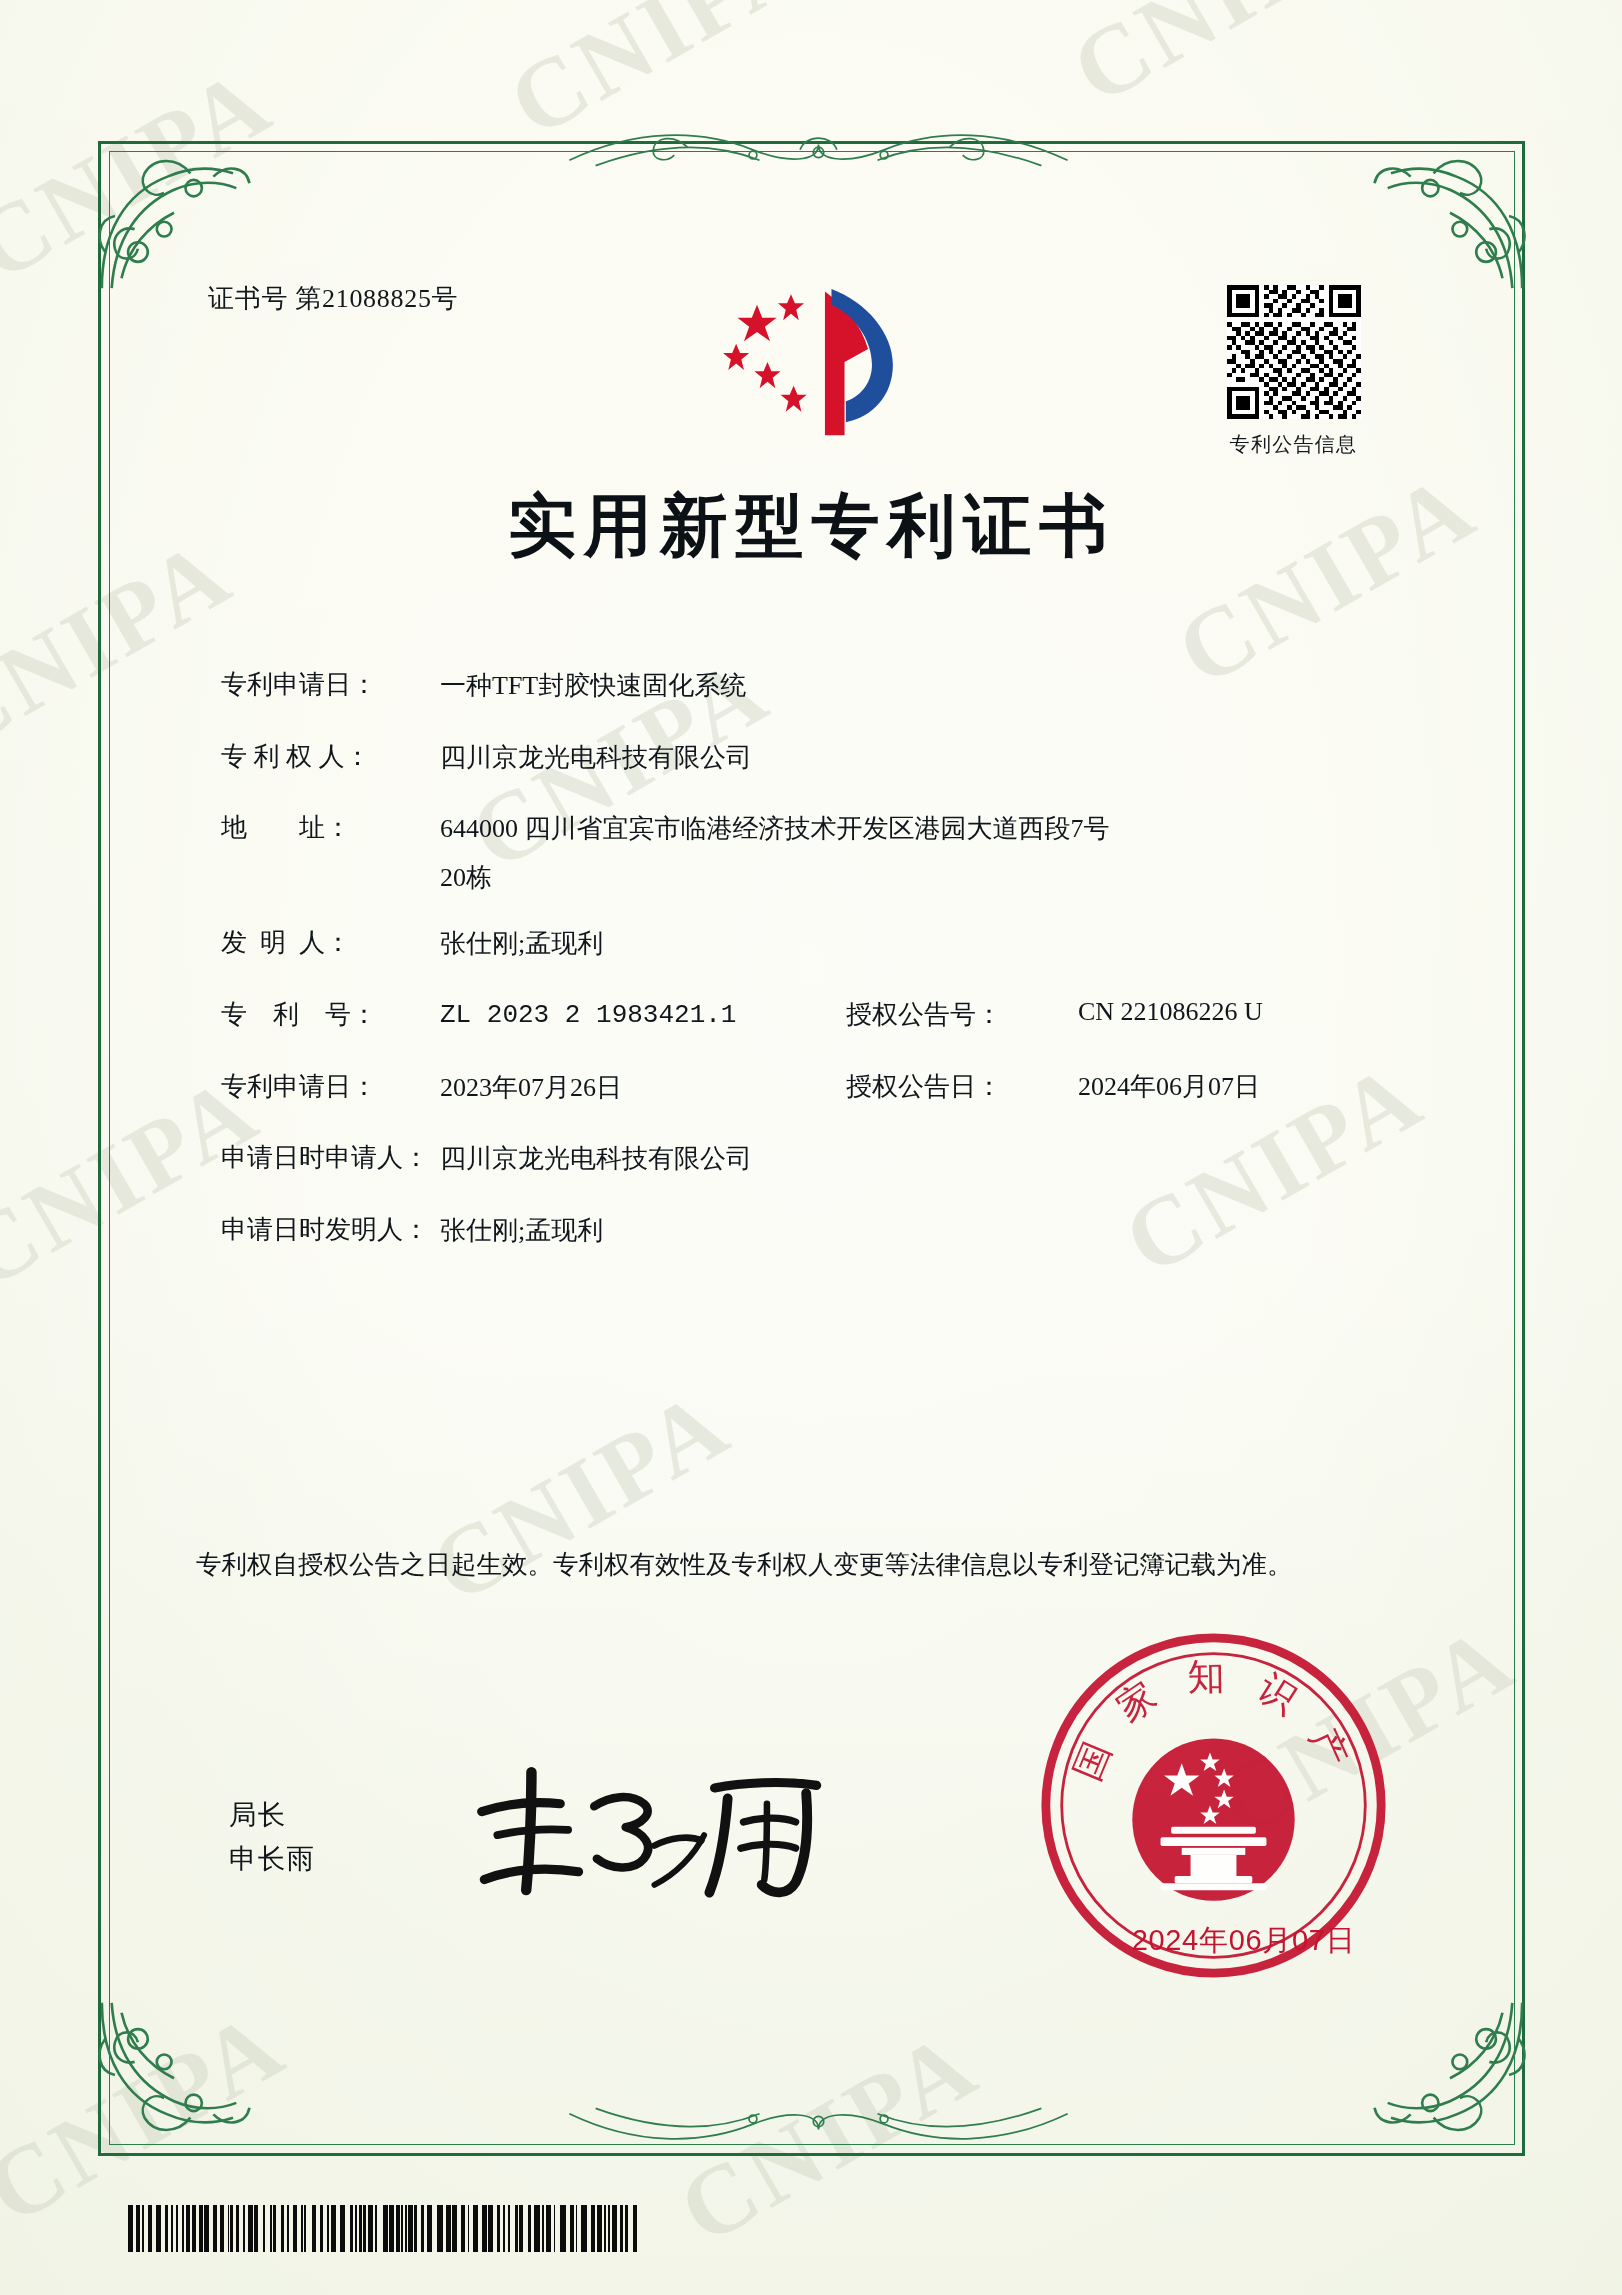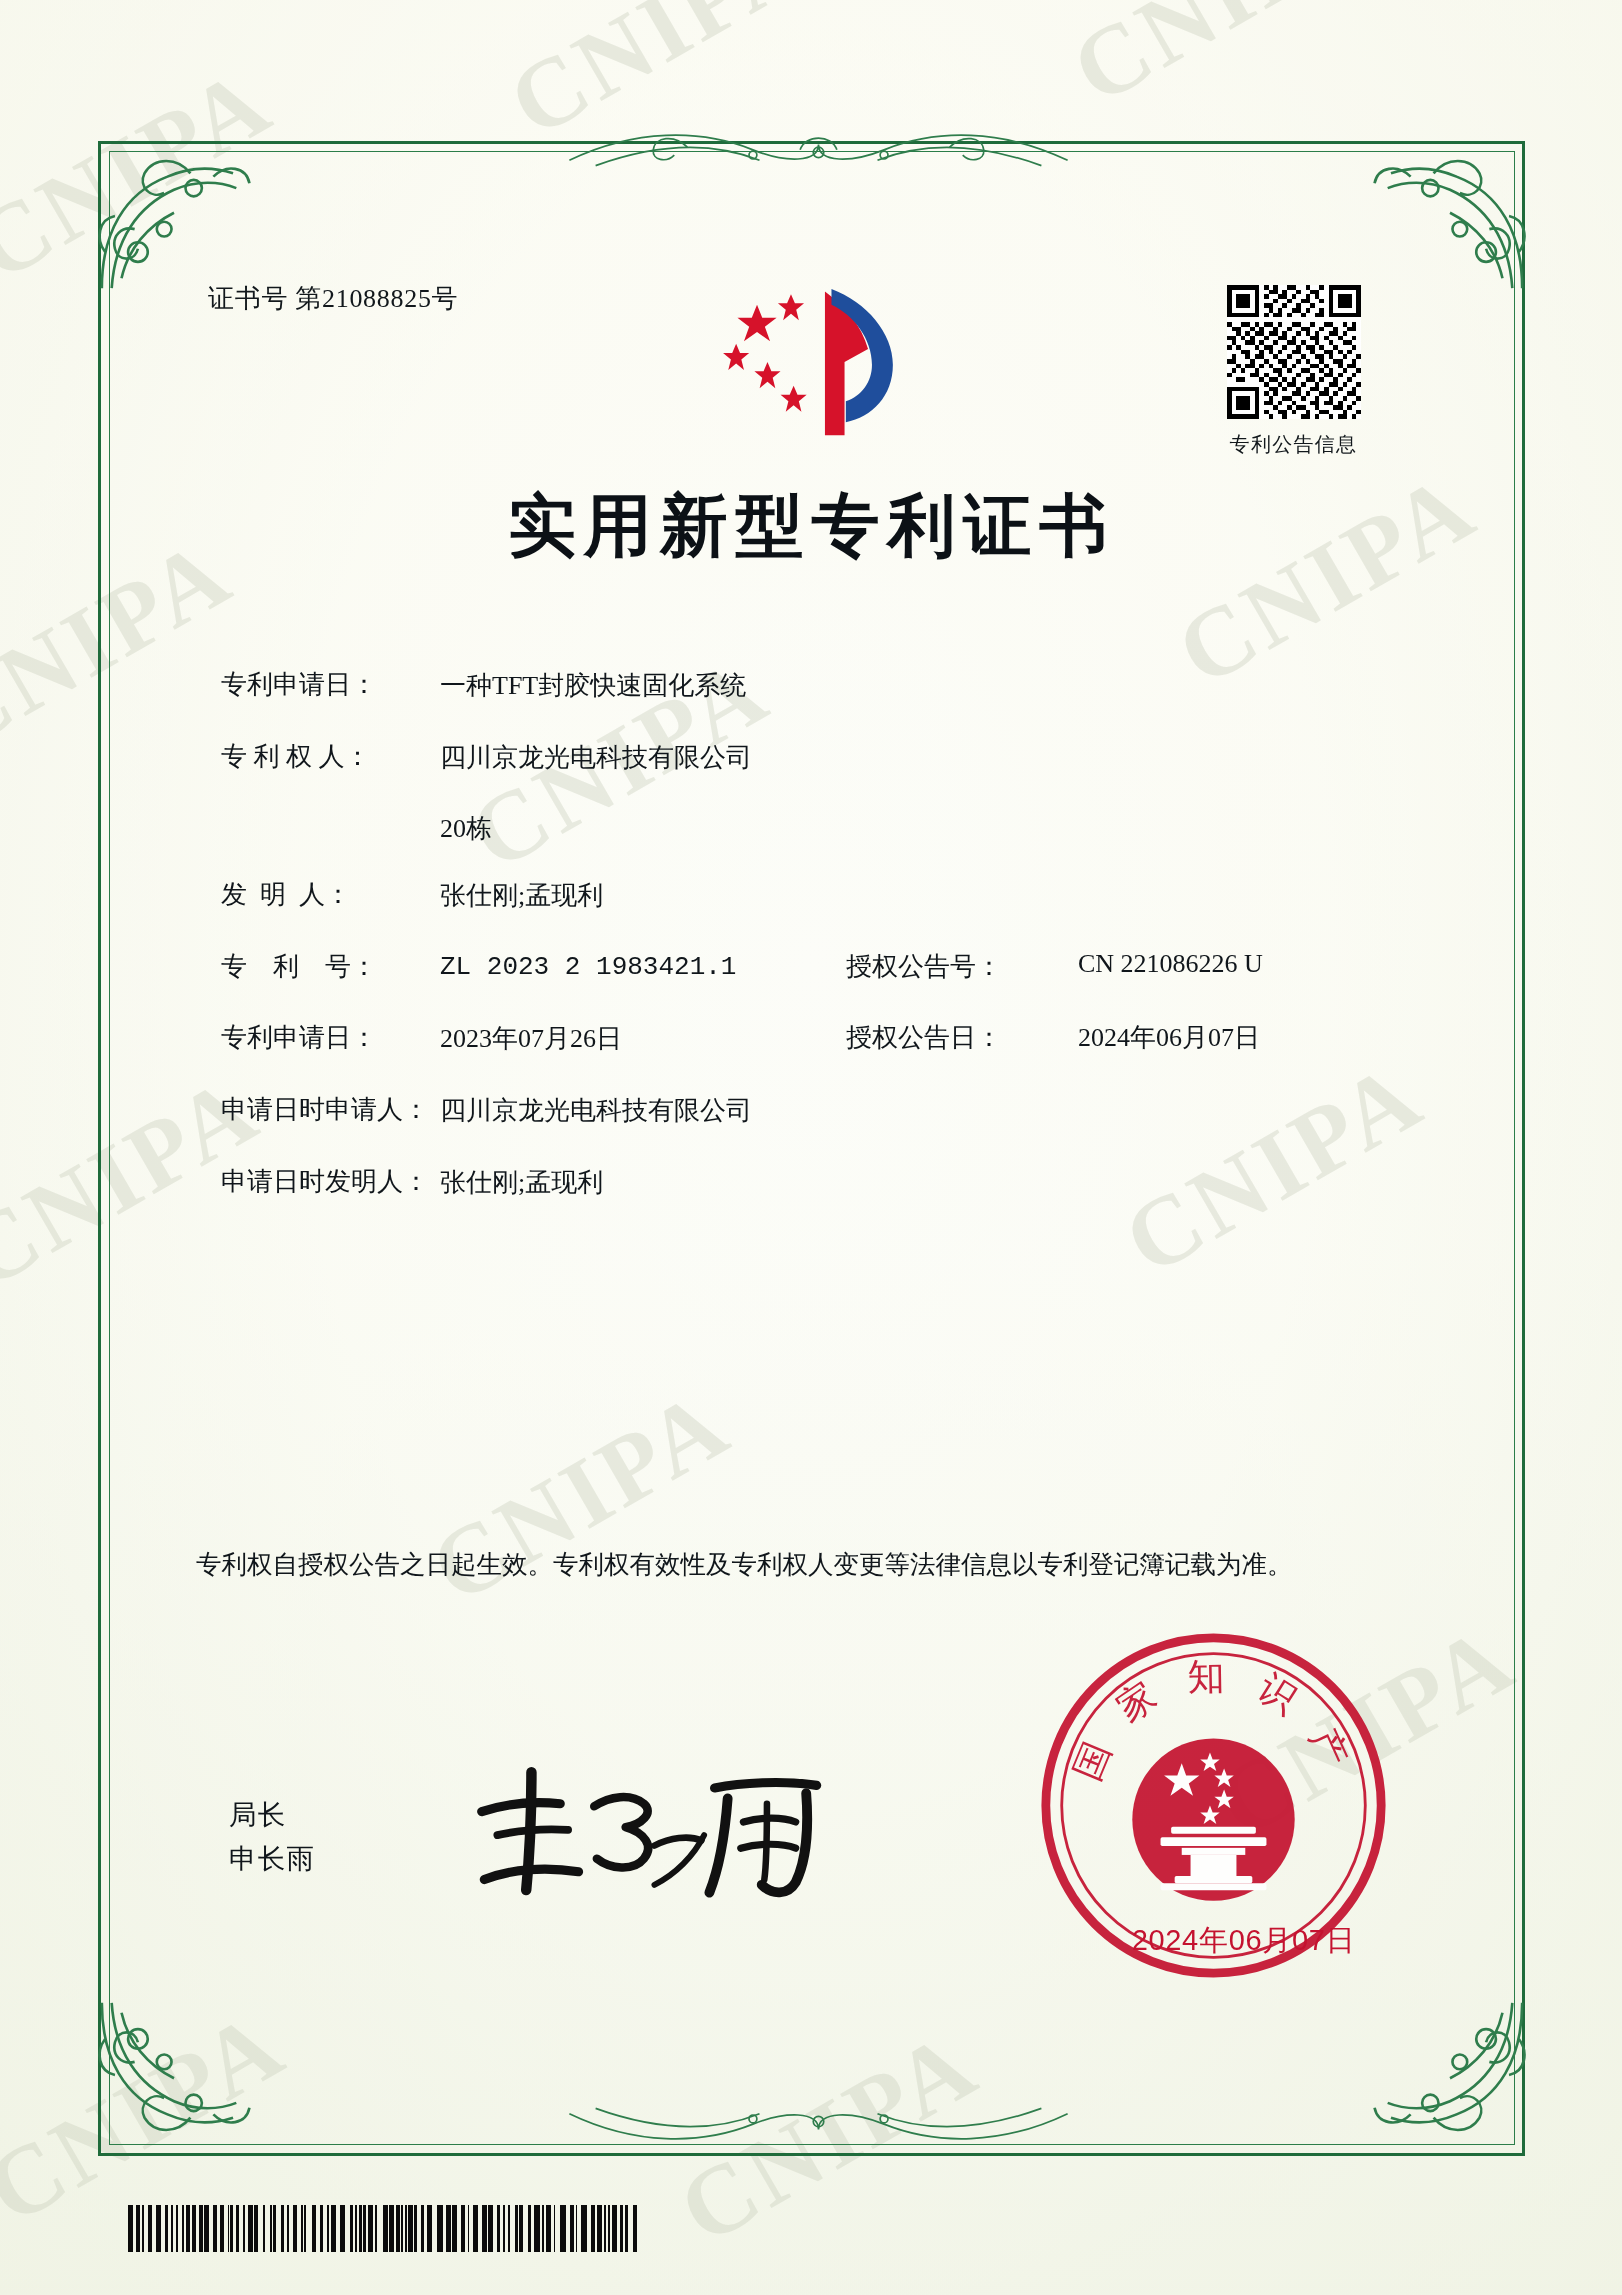--- a/index.html
+++ b/index.html
@@ -646,20 +646,24 @@
     <div class="row">
       <div class="label">专利申请日：</div>
       <div class="value">一种TFT封胶快速固化系统</div>
     </div>
 
     <div class="row">
       <div class="label">专 利 权 人：</div>
       <div class="value">四川京龙光电科技有限公司</div>
     </div>
 
+    <div class="row tight">
+      <div class="label">地        址：</div>
+      <div class="value">644000 四川省宜宾市临港经济技术开发区港园大道西段7号</div>
+    </div>
     <div class="value-cont" style="margin-bottom:29px;">20栋</div>
 
     <div class="row">
       <div class="label">发  明  人：</div>
       <div class="value">张仕刚;孟现利</div>
     </div>
 
     <div class="row two-col">
       <div class="label">专    利    号：</div>
       <div class="value" style="max-width:393px;font-family:Liberation Mono, monospace;">ZL 2023 2 1983421.1</div>

